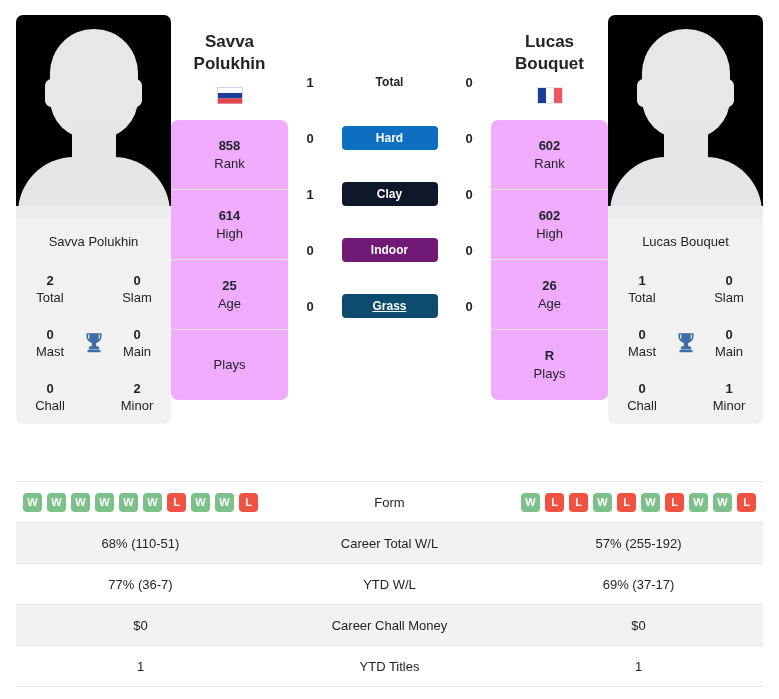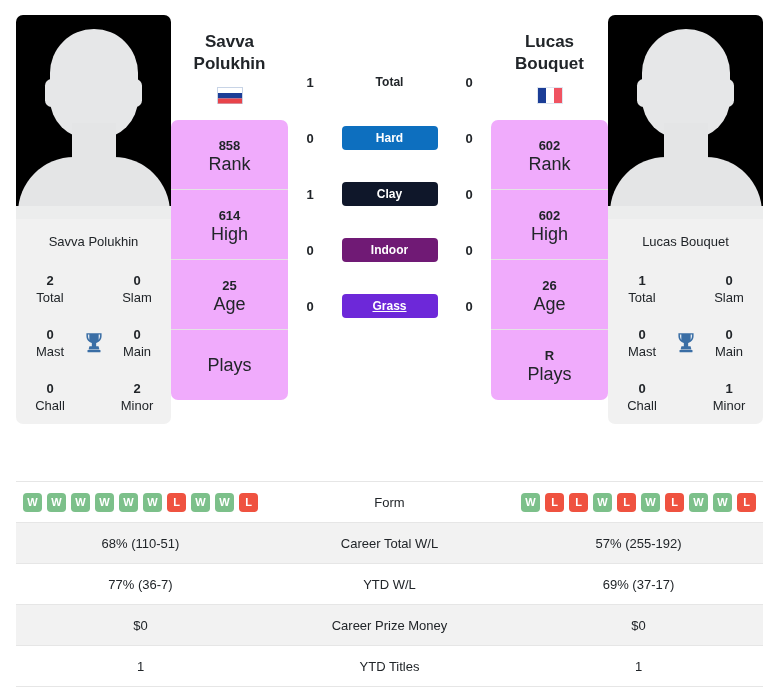--- a/index.html
+++ b/index.html
@@ -132,21 +132,21 @@
     height: 70px;
     display: flex; flex-direction: column;
     align-items: center; justify-content: center;
     border-bottom: 1px solid #e4e4e4;
   }
   .irow:last-child { border-bottom: none; }
   .irow .v {
     font-size: 13px; font-weight: 700; color: #212529; line-height: 18px;
     min-height: 0;
   }
-  .irow .l { font-size: 18px; color: #212529; line-height: 18px; }
+  .irow .l { font-size: 13px; color: #212529; line-height: 18px; }
 
   
   .h2h {
     flex: 1 1 auto;
     padding-top: 58px;
     display: flex;
     flex-direction: column;
     gap: 26px;
   }
   .h2hrow {
@@ -310,21 +310,21 @@
         <div class="surf" id="surf-clay" style="background: #0f172a;">Clay</div>
         <div class="score">0</div>
       </div>
       <div class="h2hrow">
         <div class="score">0</div>
         <div class="surf" id="surf-indoor" style="background: #701a75;">Indoor</div>
         <div class="score">0</div>
       </div>
       <div class="h2hrow">
         <div class="score">0</div>
-        <div class="surf" id="surf-grass" style="background: #6d28d9; text-decoration: underline;">Grass</div>
+        <div class="surf" id="surf-grass" style="background: #0c4a6e; text-decoration: underline;">Grass</div>
         <div class="score">0</div>
       </div>
     </div>
 
     <div class="mid">
       <div class="pfull">Lucas Bouquet</div>
       <div class="flagwrap">
         <svg class="flag" viewBox="0 0 26 17">
           <rect x="0.5" y="0.5" width="25" height="16" fill="#ffffff" stroke="#dfe6f0" stroke-width="1"></rect>
           <rect x="1" y="1" width="8" height="15" fill="#1b3d96"></rect>
@@ -443,21 +443,21 @@
     </div>
 
     <div class="crow">
       <div class="ccell">77% (36-7)</div>
       <div class="ccell lbl">YTD W/L</div>
       <div class="ccell">69% (37-17)</div>
     </div>
 
     <div class="crow alt">
       <div class="ccell">$0</div>
-      <div class="ccell lbl">Career Prize Money</div>
+      <div class="ccell lbl">Career Chall Money</div>
       <div class="ccell">$0</div>
     </div>
 
     <div class="crow">
       <div class="ccell">1</div>
       <div class="ccell lbl">YTD Titles</div>
       <div class="ccell">1</div>
     </div>
   </div>
 

